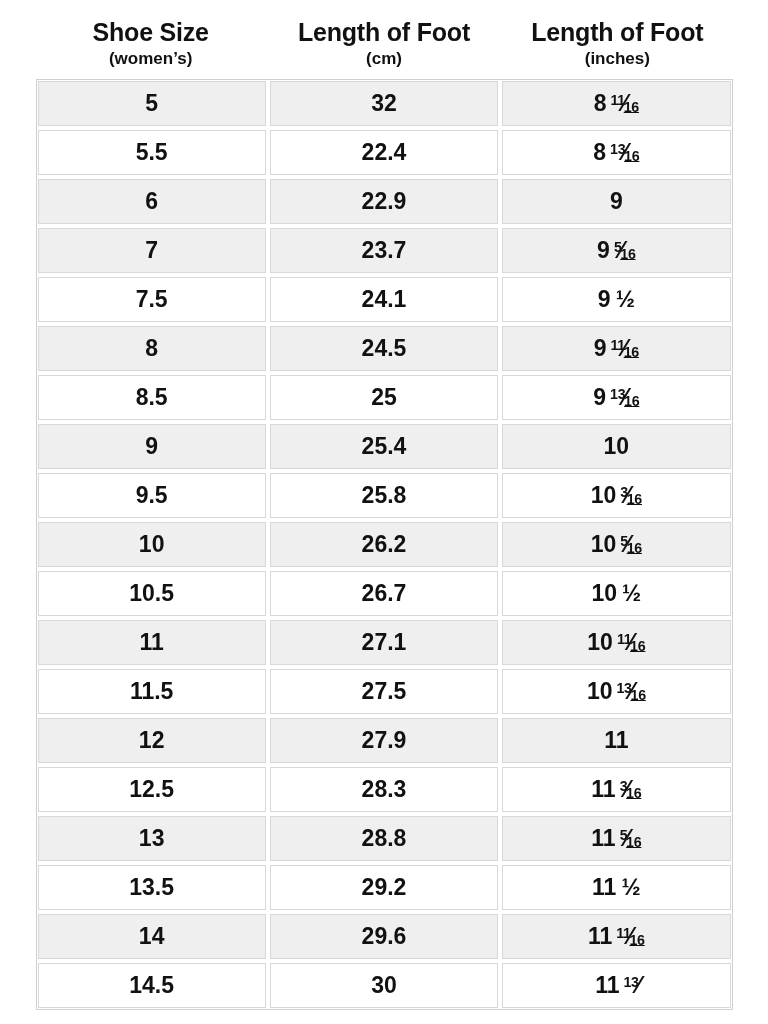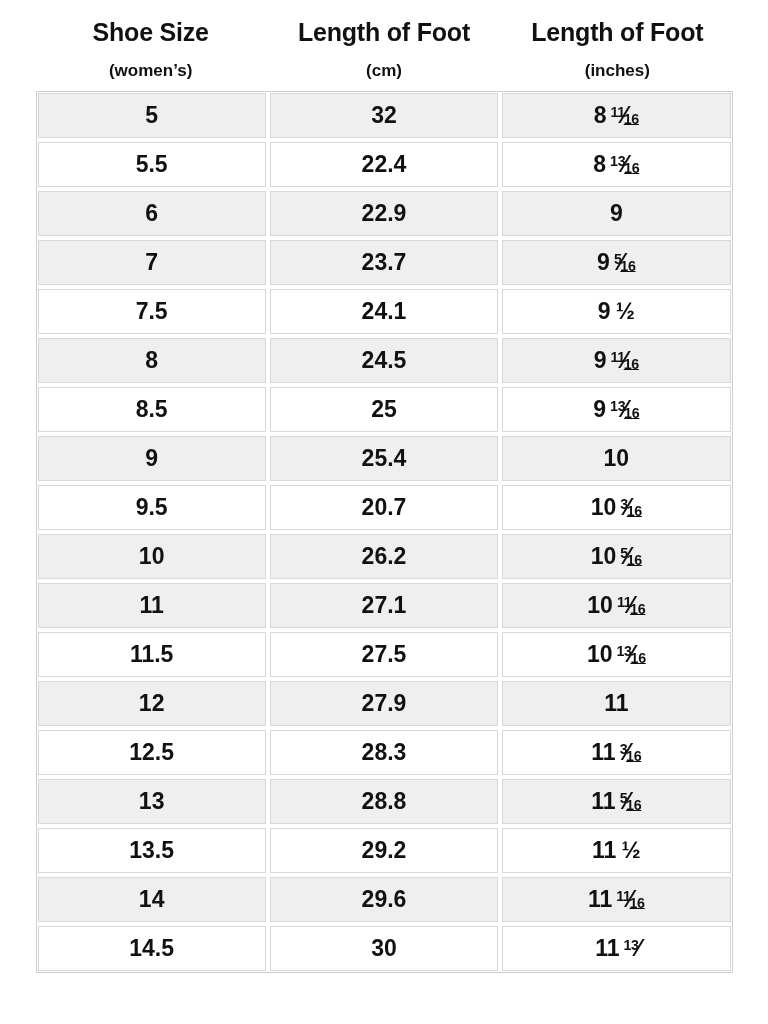--- a/index.html
+++ b/index.html
@@ -41,21 +41,21 @@
     font-weight: bold;
     line-height: 1.12;
     letter-spacing: -0.2px;
     color: #111111;
     white-space: nowrap;
   }
   .header-sub {
     font-size: 17px;
     font-weight: bold;
     line-height: 1.25;
-    margin-top: 14px;
+    margin-top: 2px;
     color: #111111;
     white-space: nowrap;
   }
 
   
   .size-table {
     width: 697px;
     margin: 10px auto 0 auto;
     border-collapse: separate;
     border-spacing: 0;
@@ -181,28 +181,33 @@
             <td>25</td>
             <td><span class="whole">9</span><span class="frac"><span class="num">13</span><span class="sl">⁄</span><span class="den">16</span></span></td>
           </tr>
           <tr class="row-odd">
             <td>9</td>
             <td>25.4</td>
             <td><span class="whole">10</span></td>
           </tr>
           <tr class="row-even">
             <td>9.5</td>
-            <td>20.7</td>
+            <td>25.8</td>
             <td><span class="whole">10</span><span class="frac"><span class="num">3</span><span class="sl">⁄</span><span class="den">16</span></span></td>
           </tr>
           <tr class="row-odd">
             <td>10</td>
             <td>26.2</td>
             <td><span class="whole">10</span><span class="frac"><span class="num">5</span><span class="sl">⁄</span><span class="den">16</span></span></td>
           </tr>
+          <tr class="row-even">
+            <td>10.5</td>
+            <td>26.7</td>
+            <td><span class="whole">10</span><span class="vulgar">½</span></td>
+          </tr>
           <tr class="row-odd">
             <td>11</td>
             <td>27.1</td>
             <td><span class="whole">10</span><span class="frac"><span class="num">11</span><span class="sl">⁄</span><span class="den">16</span></span></td>
           </tr>
           <tr class="row-even">
             <td>11.5</td>
             <td>27.5</td>
             <td><span class="whole">10</span><span class="frac"><span class="num">13</span><span class="sl">⁄</span><span class="den">16</span></span></td>
           </tr>

